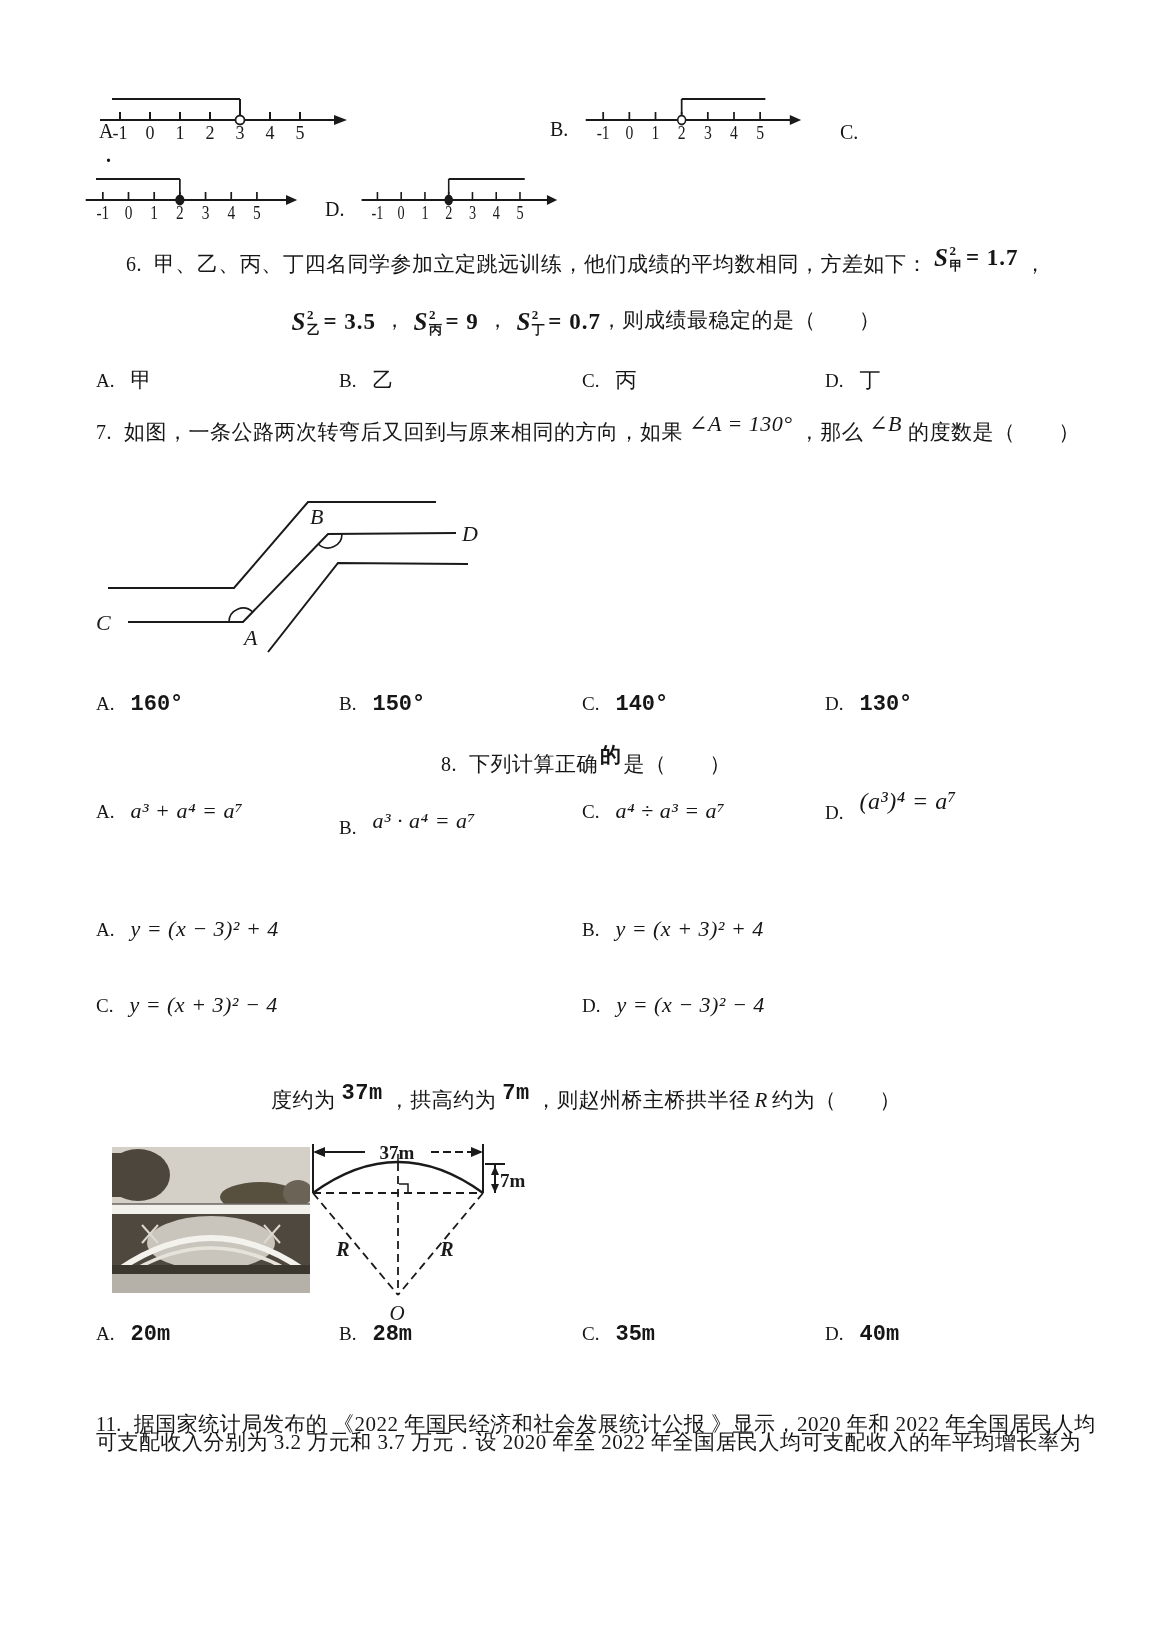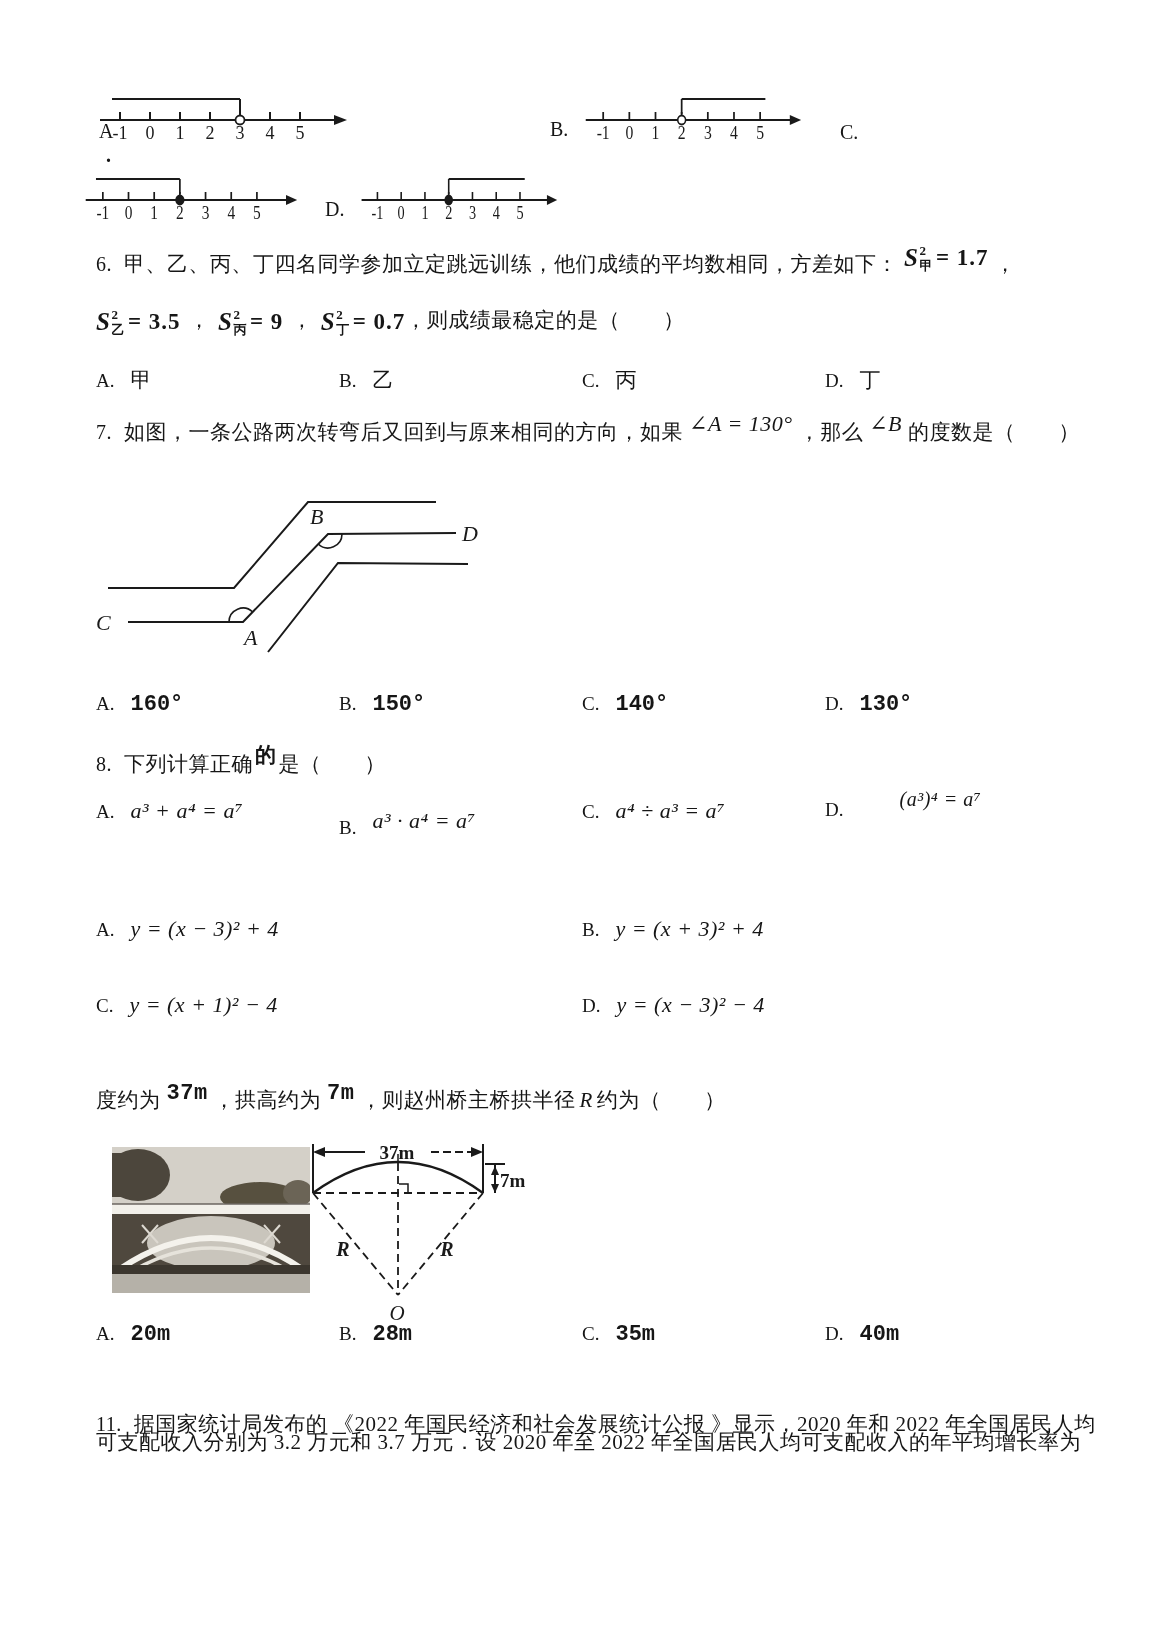--- a/index.html
+++ b/index.html
@@ -4,21 +4,21 @@
 <style>
   html,body{margin:0;padding:0;background:#e8e8e8;}
   .page{
     position:relative;width:1158px;height:1638px;margin:0 auto;
     background:#ffffff;color:#161616;overflow:hidden;
     font-family:"Liberation Serif","DejaVu Serif",serif;
   }
   .abs{position:absolute;}
   .line{
     position:absolute;left:96px;width:980px;white-space:nowrap;
-    font-size:21px;letter-spacing:0.5px;color:#161616;
+    font-size:21px;letter-spacing:0.5px;color:#161616;text-align:center;
   }
   .qnum{font-size:20px;margin-right:12px;}
   .math{
     font-family:"Liberation Serif","DejaVu Serif",serif;
     font-weight:normal;font-style:italic;font-size:22px;letter-spacing:0.5px;
   }
   .mathu{ 
     font-family:Liberation Mono, monospace;
     font-weight:bold;font-style:normal;font-size:22px;
   }
@@ -246,39 +246,39 @@
     <span class="opt">
         <span class="lbl">B.</span>
         <span class="math lift-sm">a³ · a⁴ = a⁷</span>
       </span>
     <span class="opt">
         <span class="lbl">C.</span>
         <span class="math">a⁴ ÷ a³ = a⁷</span>
       </span>
     <span class="opt">
         <span class="lbl">D.</span>
-        <span class="math" style="position:relative;top:-10px;font-size:20px;margin-left:40px;">(a³)⁴ = a⁷</span>
+        <span class="math" style="position:relative;top:-10px;font-size:24px;">(a³)⁴ = a⁷</span>
       </span>
   </div>
 
 
   <div class="optrow" style="top:916px;">
     <span class="opt">
         <span class="lbl">A.</span>
         <span class="math">y = (x − 3)² + 4</span>
       </span>
     <span class="opt">
         <span class="lbl">B.</span>
         <span class="math">y = (x + 3)² + 4</span>
       </span>
   </div>
   <div class="optrow" style="top:992px;">
     <span class="opt">
         <span class="lbl">C.</span>
-        <span class="math">y = (x + 1)² − 4</span>
+        <span class="math">y = (x + 3)² − 4</span>
       </span>
     <span class="opt">
         <span class="lbl">D.</span>
         <span class="math">y = (x − 3)² − 4</span>
       </span>
   </div>
 
   <div class="line" style="top:1086px;">
     <span>度约为</span><span class="mathu lift">37m</span><span>，拱高约为</span><span class="mathu lift">7m</span><span>，则赵州桥主桥拱半径</span><span class="mvar">R</span><span>约为（　　）</span>
   </div>

